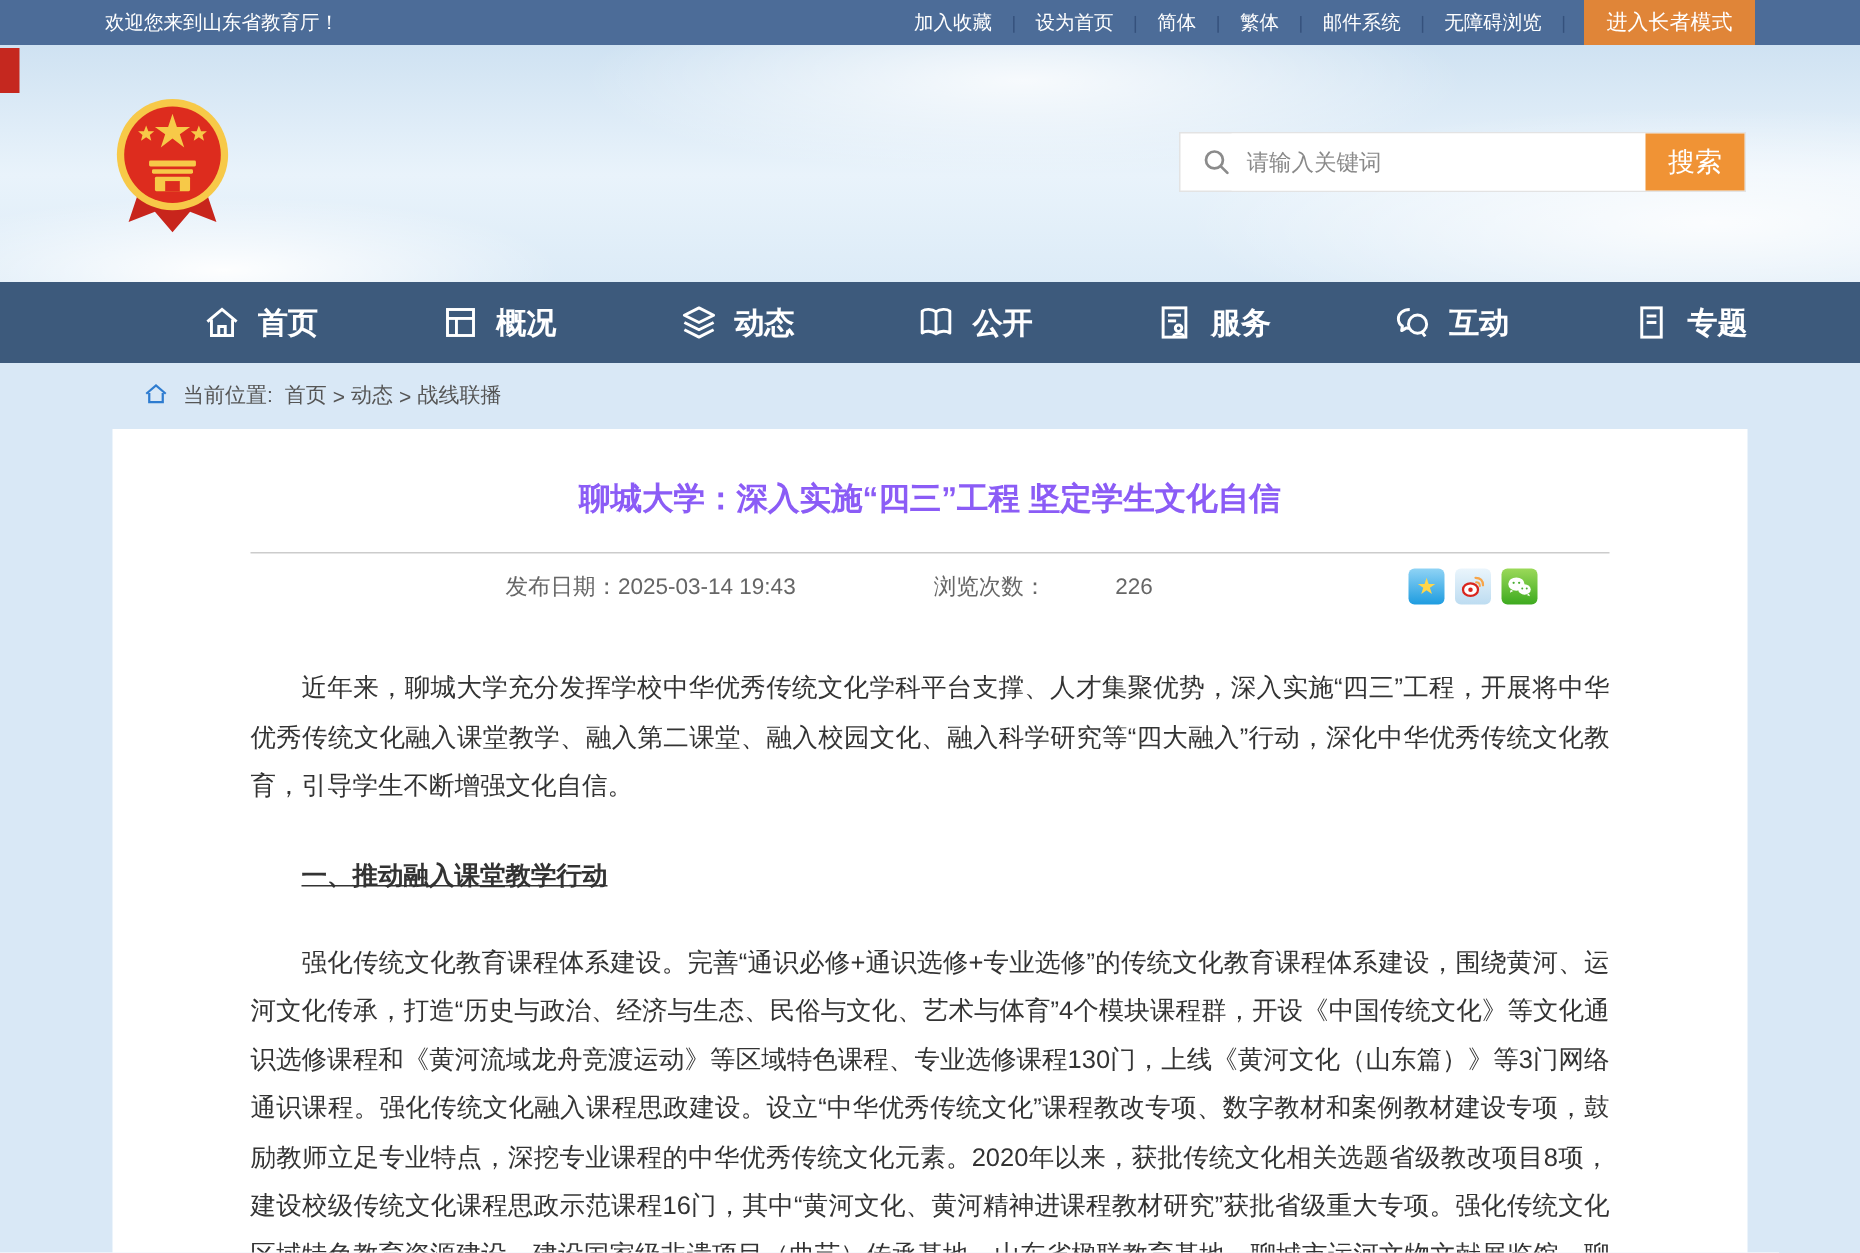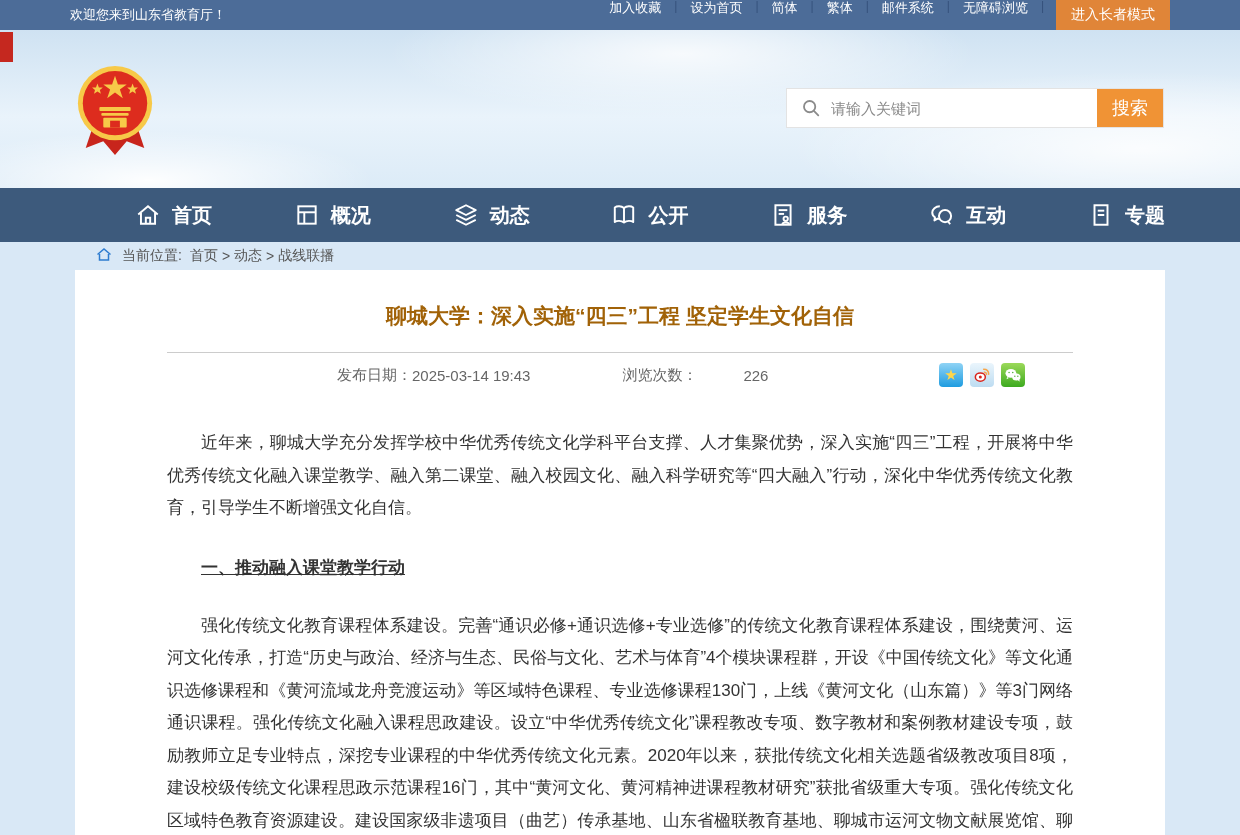--- a/index.html
+++ b/index.html
@@ -7,21 +7,21 @@
   body {
     font-family:"Liberation Sans","DejaVu Sans",sans-serif;
     background:#d9e8f6;
     color:#333;
   }
   
   .topbar {
     height:30px; background:#4c6c98; display:flex; align-items:center;
     padding:0 70px; color:#fff; font-size:13px;
   }
-  .top-links { margin-left:auto; display:flex; align-items:flex-start; }
+  .top-links { margin-left:auto; display:flex; align-items:center; }
   .tlink { padding:0 13px; cursor:pointer; white-space:nowrap; }
   .sep { color:#35517c; font-size:12px; }
   .elder-btn {
     background:#e08538; color:#fff; height:30px; display:flex; align-items:center;
     padding:16px 15px; margin-left:12px; font-size:14px; cursor:pointer;
   }
   
   .header {
     height:158px; position:relative;
     background:
@@ -51,32 +51,32 @@
   
   .nav {
     height:54px; background:#3d5a7c; display:flex; align-items:center;
     justify-content:space-between; padding:0 75px 0 135px;
   }
   .nav-item { display:flex; align-items:center; gap:11px; color:#fff;
     font-size:20px; font-weight:bold; cursor:pointer; white-space:nowrap; }
   .nav-item svg { display:block; }
   
   .breadcrumb {
-    height:28px; display:flex; align-items:center; padding-left:96px;
+    height:44px; display:flex; align-items:center; padding-left:96px;
     font-size:14px; color:#555;
   }
   .breadcrumb .crumb { cursor:pointer; }
   .breadcrumb .bsep { margin:0 4px; }
   .breadcrumb .prefix { margin:0 8px 0 10px; }
   
   .container {
     width:1090px; margin:0 auto; background:#fff; min-height:560px;
     padding:32px 92px 60px;
   }
-  .article-title { text-align:center; font-size:21px; font-weight:bold; color:#a16207; }
+  .article-title { text-align:center; font-size:21px; font-weight:bold; color:#8b5cf6; }
   .title-divider { border-bottom:1px solid #ccc; margin-top:22px; }
   .meta { display:flex; align-items:center; height:44px; font-size:15px; color:#666; }
   .meta .date-label { margin-left:170px; }
   .meta .views-label { margin-left:92px; }
   .meta .views-value { margin-left:46px; }
   .share { margin-left:auto; margin-right:48px; display:flex; gap:7px; align-items:center; }
   .share-ic { width:24px; height:24px; border-radius:4px; display:flex;
     align-items:center; justify-content:center; cursor:pointer; }
   .ic-qzone { background:linear-gradient(180deg,#8fd3f5,#1e9ce0); color:#ffd64a; font-size:15px; }
   .ic-weibo { background:linear-gradient(180deg,#eaf5fc,#bddcf1); }

